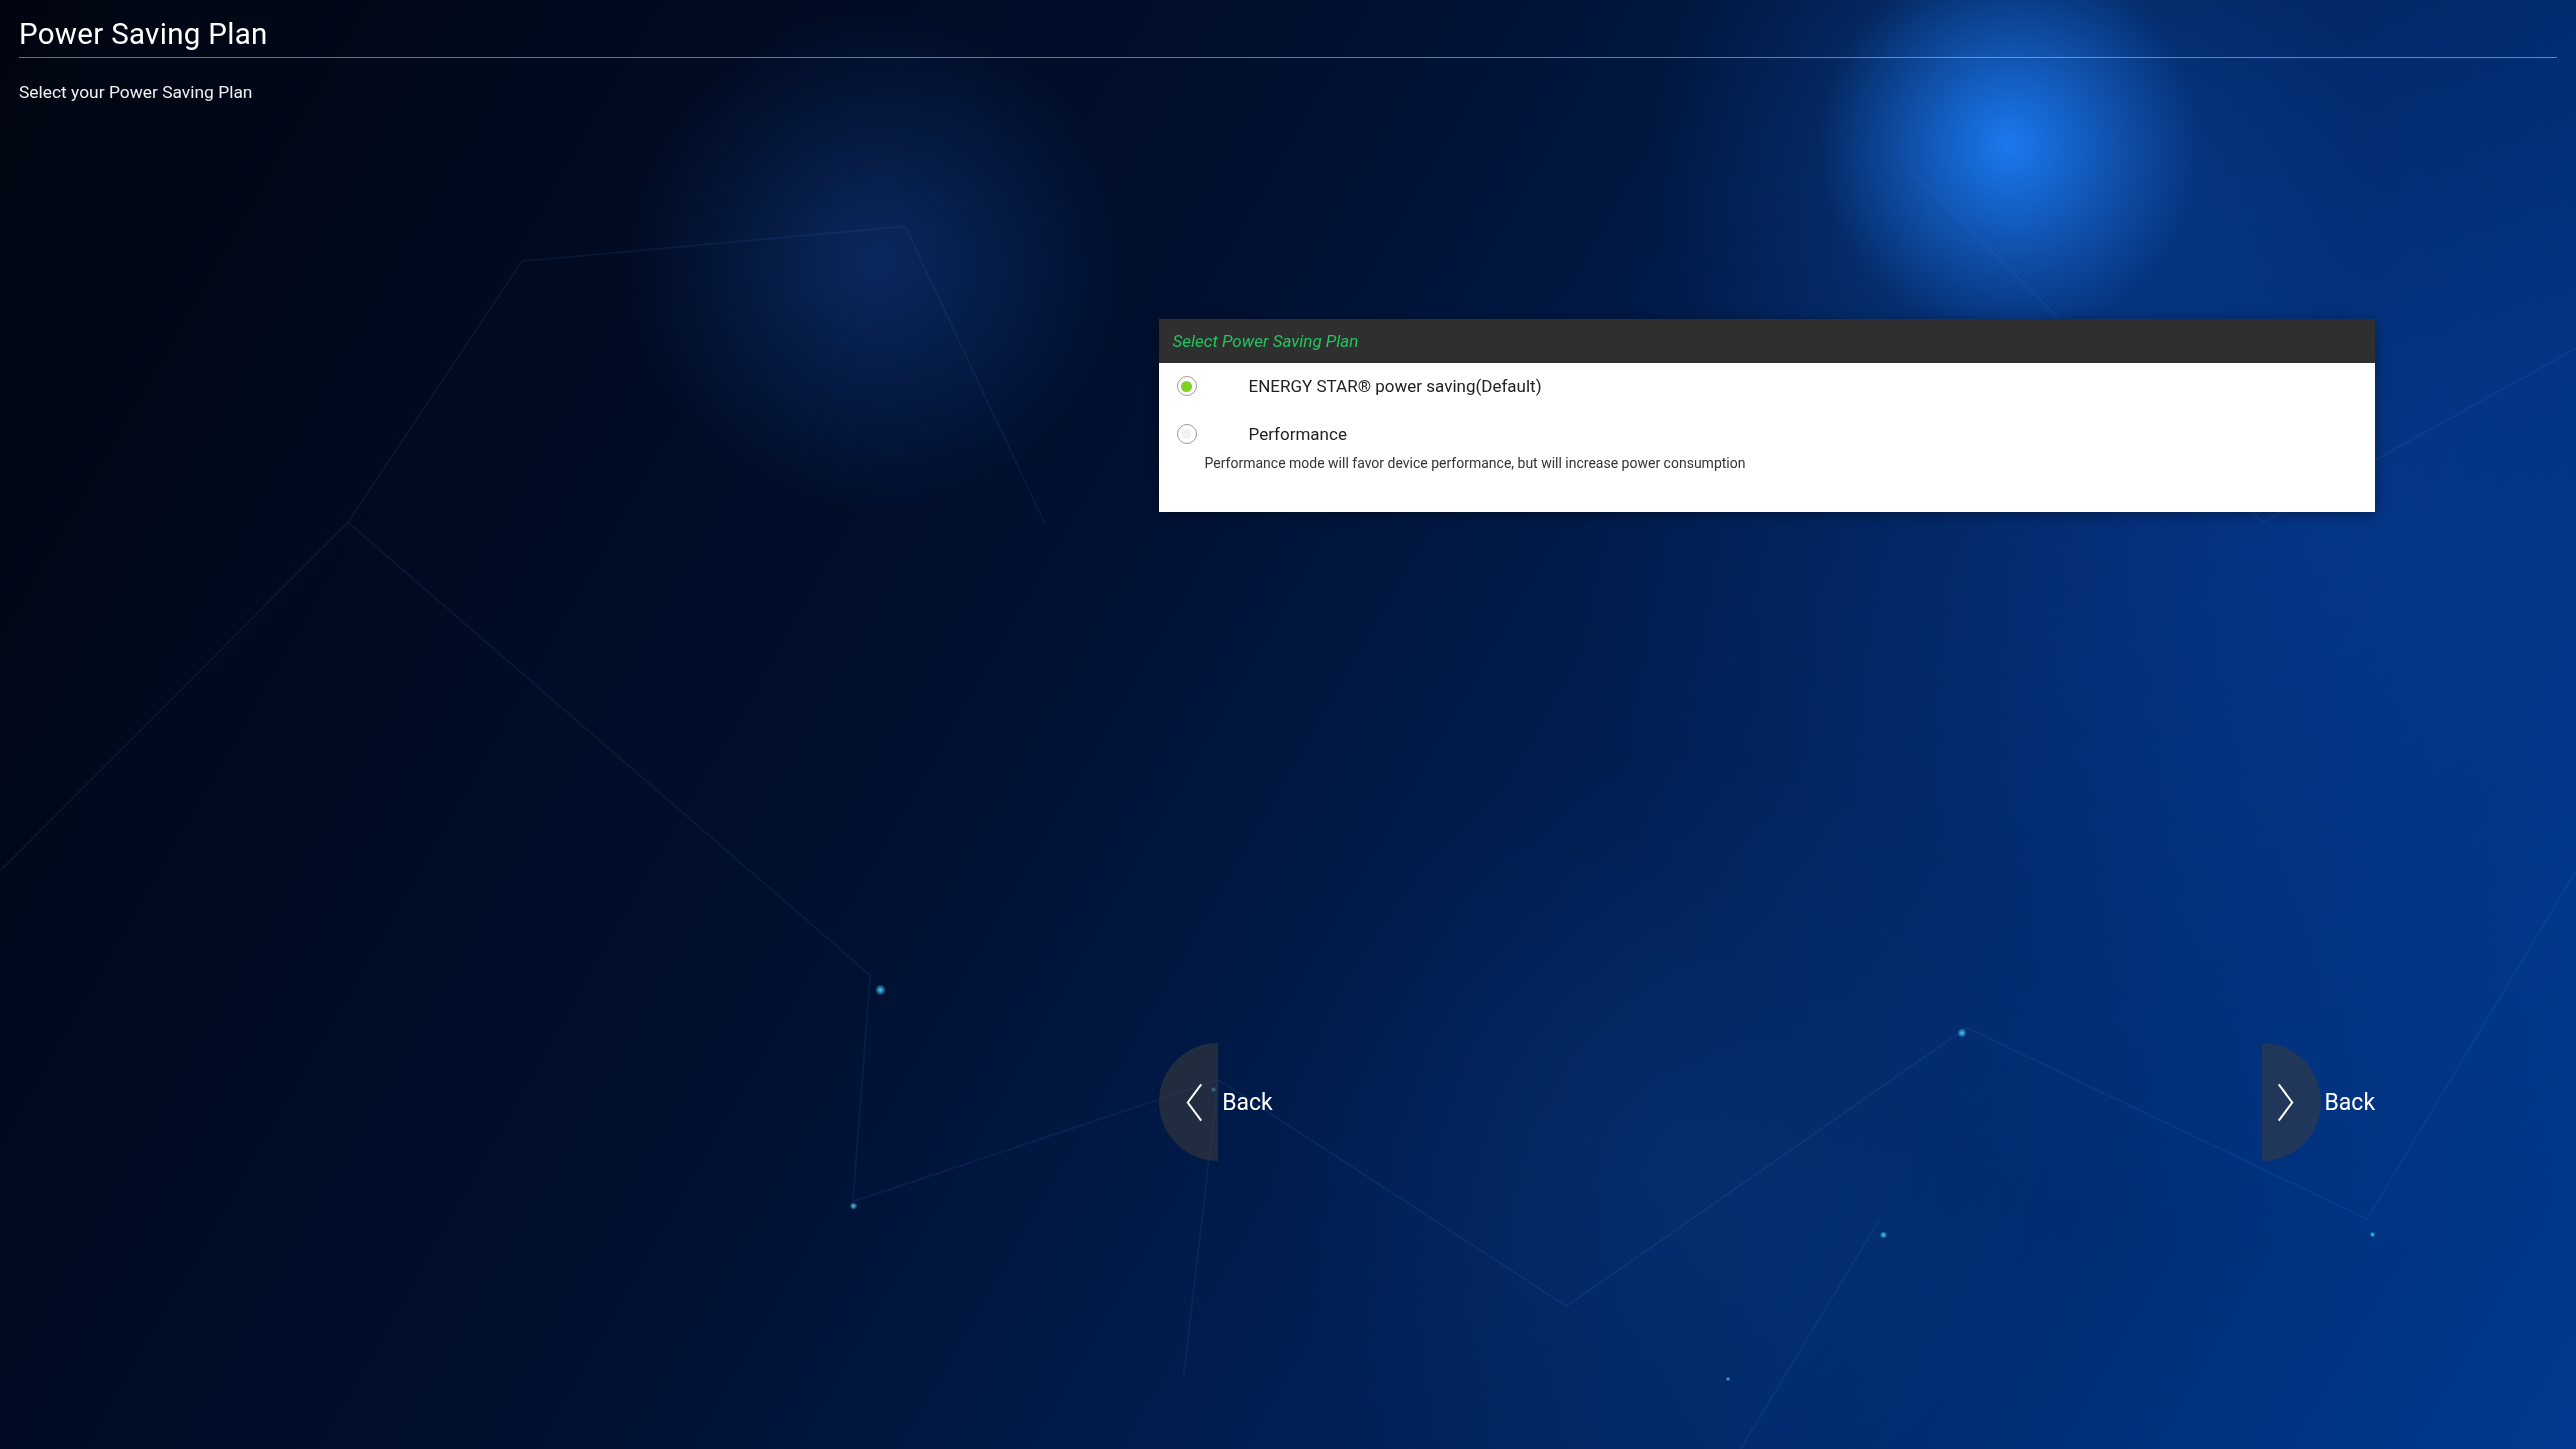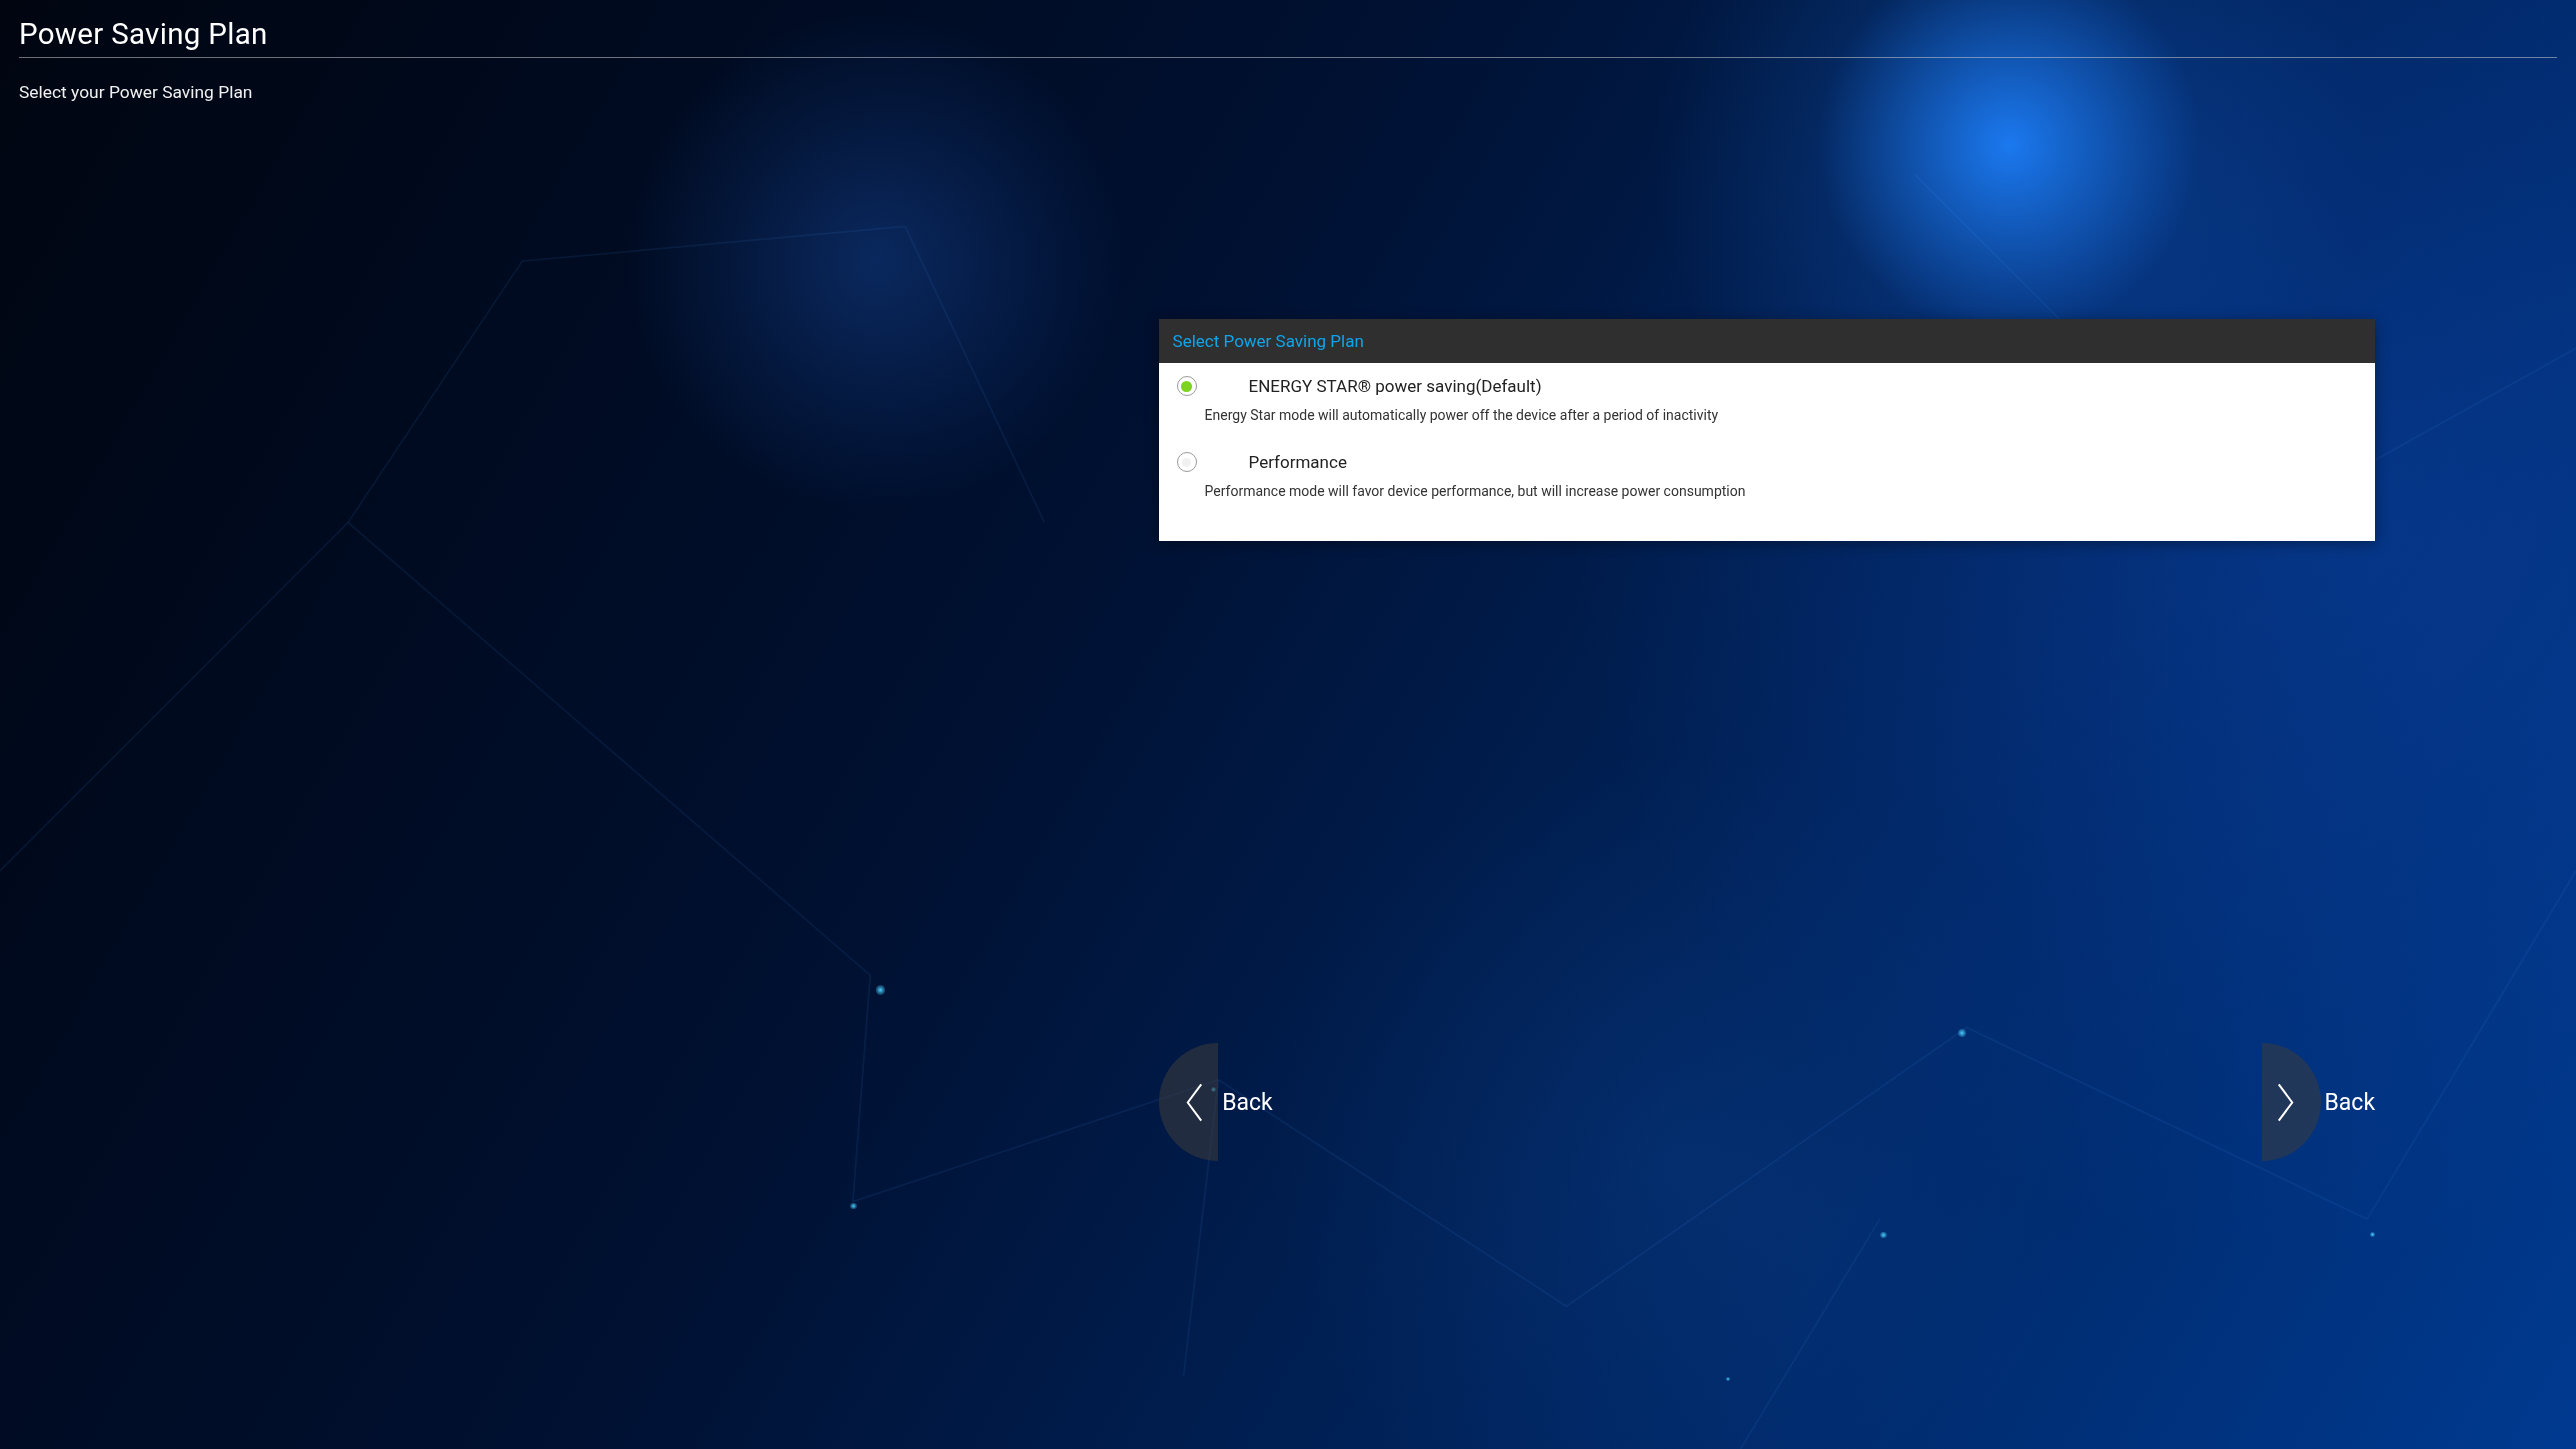--- a/index.html
+++ b/index.html
@@ -78,23 +78,24 @@
     left: 45%;
     top: 22%;
     width: 47.2%;
     background: #fff;
     color: #222;
     box-shadow: 0 2.7px 13.4px rgba(0,0,0,0.4);
   }
   
   .card-header {
     background: #2f2f2f;
-    color: #0ea5e9;
+    color: #22c55e;
     font-size: 17px;
     padding: 12px 13.4px;
+    font-style: italic;
   }
   
   .card-body {
     padding: 13.4px 17.4px 40px 17.4px;
   }
   
   .option {
     margin-bottom: 28px;
     cursor: pointer;
   }
@@ -240,21 +241,20 @@
     <div class="card-header">Select Power Saving Plan</div>
     <div class="card-body">
 
       <div class="option">
         <div class="option-head">
           <div class="radio selected">
             <div class="radio-inner"></div>
           </div>
           <div class="option-label">ENERGY STAR® power saving(Default)</div>
         </div>
-        <div class="option-desc">Energy Star mode will automatically power off the device after a period of inactivity</div>
       </div>
 
       <div class="option" style="margin-bottom:0;">
         <div class="option-head">
           <div class="radio unselected">
             <div class="radio-inner"></div>
           </div>
           <div class="option-label">Performance</div>
         </div>
         <div class="option-desc">Performance mode will favor device performance, but will increase power consumption</div>

